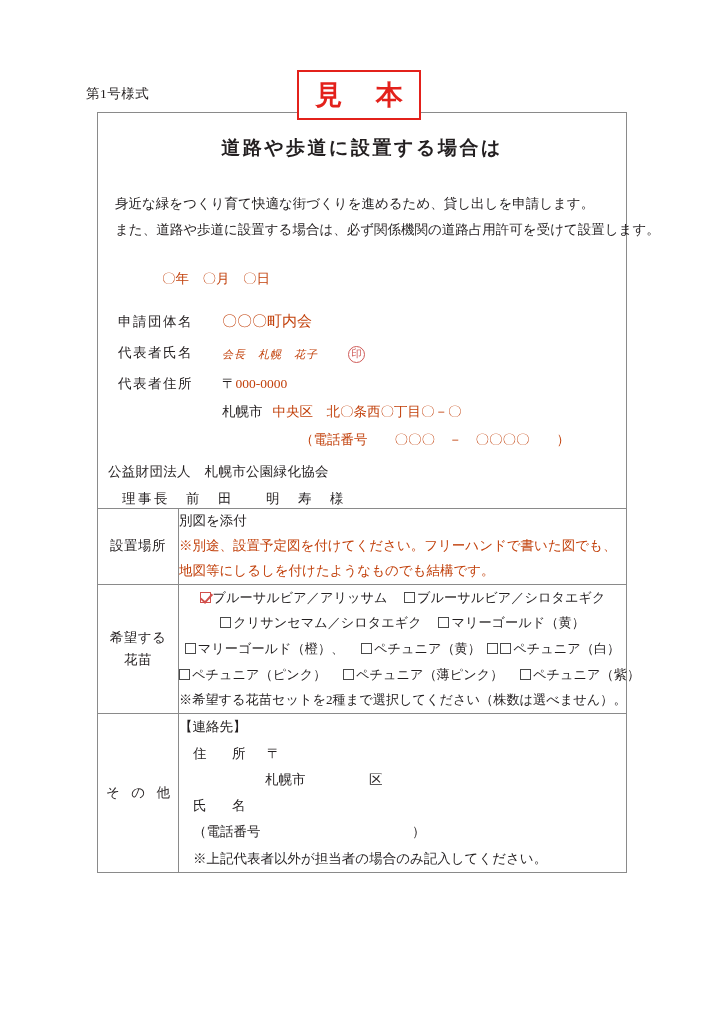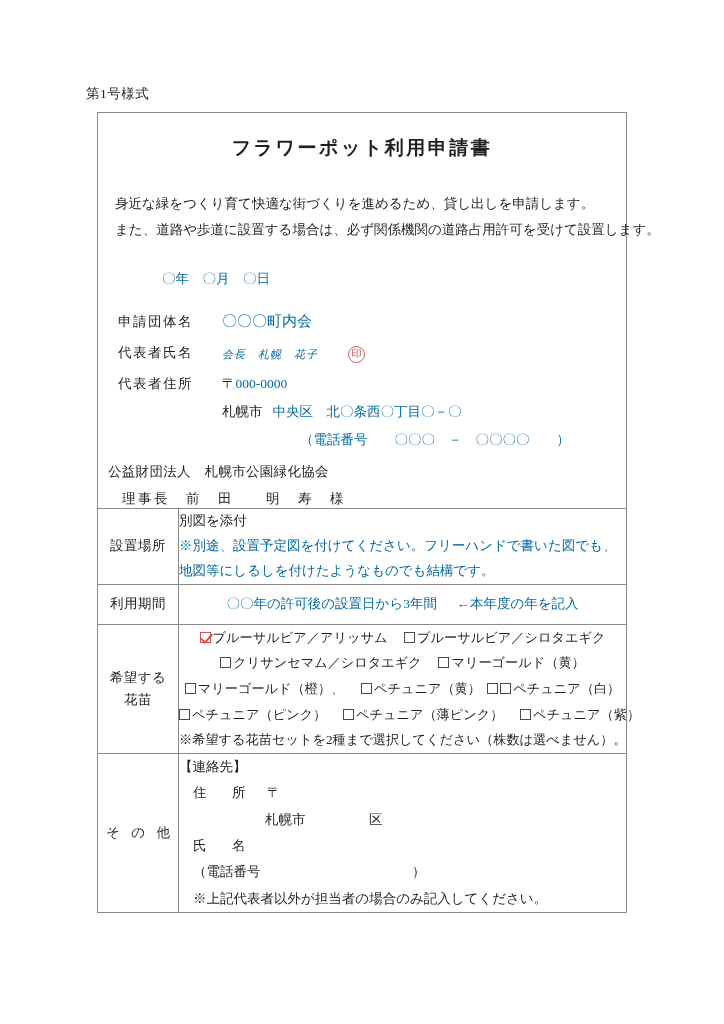--- a/index.html
+++ b/index.html
@@ -169,21 +169,21 @@
     font-size: 13.5px;
     line-height: 1.85;
     padding: 8px 6px 8px 14px;
   }
   .rbody.center {
     text-align: center;
     padding: 7px 6px;
   }
   .rbody .nowrap { white-space: nowrap; }
 
-  .red   { color: #0369a1; }
+  .red   { color: #c2410c; }
 
   
   .flowers { padding: 7px 6px 7px 12px; line-height: 1.95; font-size: 13.2px; }
   .flowers div { white-space: nowrap; text-align: center; }
   .cb {
     display: inline-block;
     width: 11px;
     height: 11px;
     border: 1px solid #4a4a4a;
     box-sizing: border-box;
@@ -213,32 +213,35 @@
   .ind2 { padding-left: 86px; }
   .sp { letter-spacing: 6px; }
 </style>
 </head>
 <body>
 
 <div class="page">
 
   <div class="form-no">第1号様式</div>
 
+  <div class="sample-stamp">
+    <span>見 本</span>
+  </div>
 
   <table class="form-table">
     <colgroup>
         <col class="col-label">
         <col>
       </colgroup>
     <tbody>
 
       <tr>
         <td class="head-cell" colspan="2">
 
-          <div style="text-align:center;font-size:19px;font-weight:bold;letter-spacing:2.5px;margin-top:22px;">フラワーポット利用申請書</div>
+          <div style="text-align:center;font-size:19px;font-weight:bold;letter-spacing:2.5px;margin-top:22px;">道路や歩道に設置する場合は</div>
 
           <div class="intro" style="margin-top:30px;">
             <div>身近な緑をつくり育て快適な街づくりを進めるため、貸し出しを申請します。</div>
             <div>また、道路や歩道に設置する場合は、必ず関係機関の道路占用許可を受けて設置します。</div>
           </div>
 
           <div class="date-line red">〇年　〇月　〇日</div>
 
           <div class="applicant">
             <div class="row">
@@ -275,27 +278,20 @@
 
       <tr>
         <td class="rlabel">設置場所</td>
         <td class="rbody">
           <div class="nowrap">別図を添付</div>
           <div class="nowrap red">※別途、設置予定図を付けてください。フリーハンドで書いた図でも、</div>
           <div class="nowrap red">地図等にしるしを付けたようなものでも結構です。</div>
         </td>
       </tr>
 
-      <tr>
-        <td class="rlabel">利用期間</td>
-        <td class="rbody center">
-          <span class="red">〇〇年の許可後の設置日から3年間</span>
-          <span class="red" style="margin-left:16px;">←本年度の年を記入</span>
-        </td>
-      </tr>
 
 
       <tr>
         <td class="rlabel">
           <div>希望する</div>
           <div>花苗</div>
         </td>
         <td class="flowers">
           <div>
             <span class="cb checked"></span><span>ブルーサルビア／アリッサム</span>

